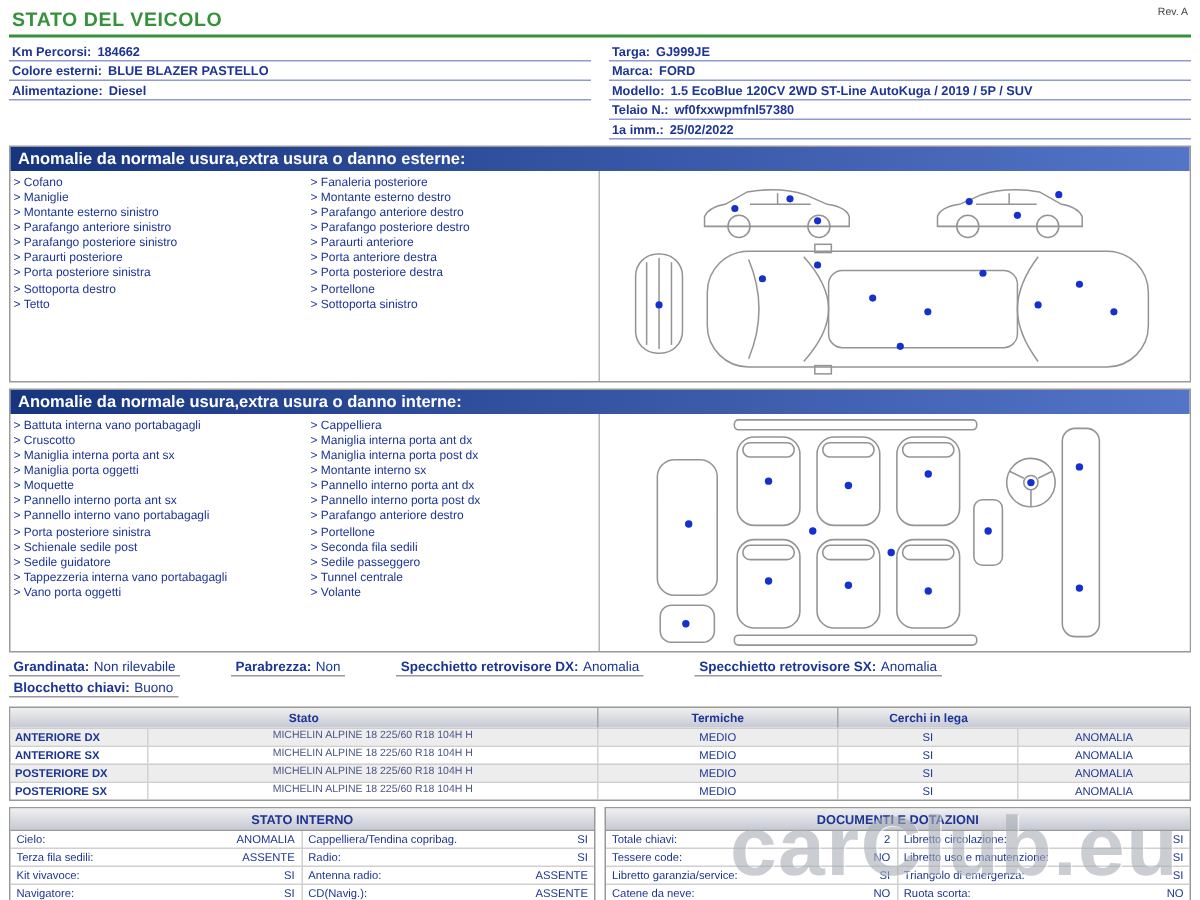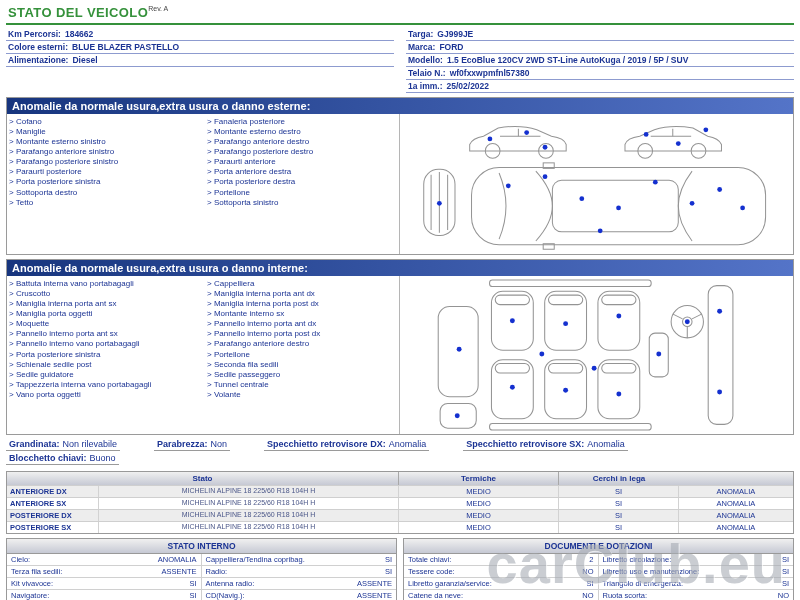--- a/index.html
+++ b/index.html
@@ -6,21 +6,21 @@
   html,body{width:800px;height:600px;overflow:hidden}
   body{
     font-family:"Liberation Sans",sans-serif;
     background:#fff;
     color:var(--navy,#1c3494);
     position:relative;
   }
   .page{position:absolute;inset:0;padding:4px 6px 0;display:flex;flex-direction:column}
 
   
-  .topbar{display:flex;justify-content:flex-start;align-items:flex-start;
+  .topbar{display:flex;justify-content:space-between;align-items:flex-start;
           border-bottom:2px solid var(--green,#35913b);padding:1px 2px 3px}
   .title{font-size:13px;font-weight:bold;color:var(--green,#35913b);letter-spacing:.4px}
   .rev{font-size:7px;color:#444}
 
   
   .head-info{display:flex;gap:12px;margin-top:3px}
   .head-col{flex:1;min-width:0}
   .field{display:flex;align-items:flex-start;font-size:8.5px;font-weight:bold;
          border-bottom:1px solid #8d9bcf;padding:1px 2px;min-height:12px}
   .flabel{margin-right:4px;white-space:nowrap}

